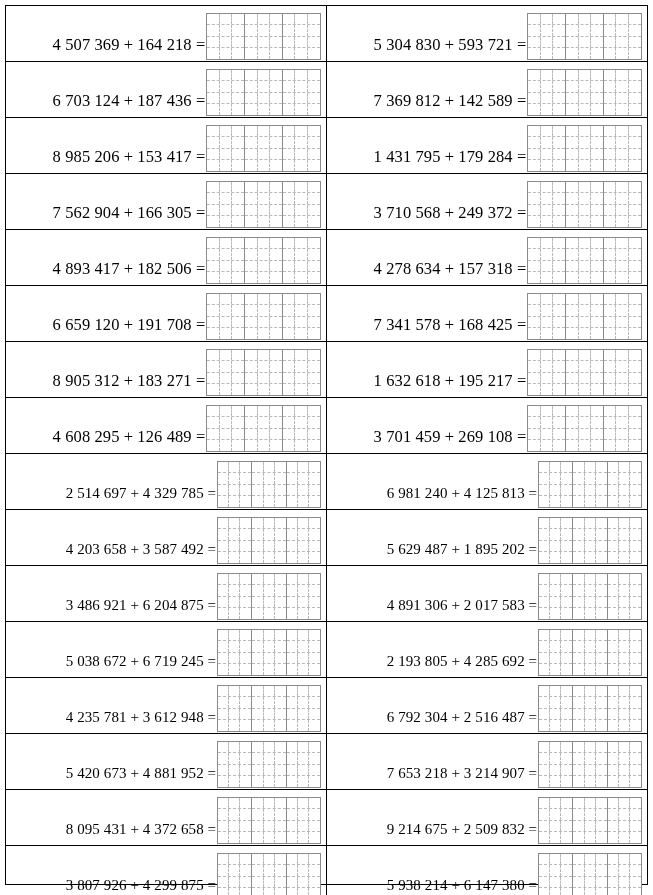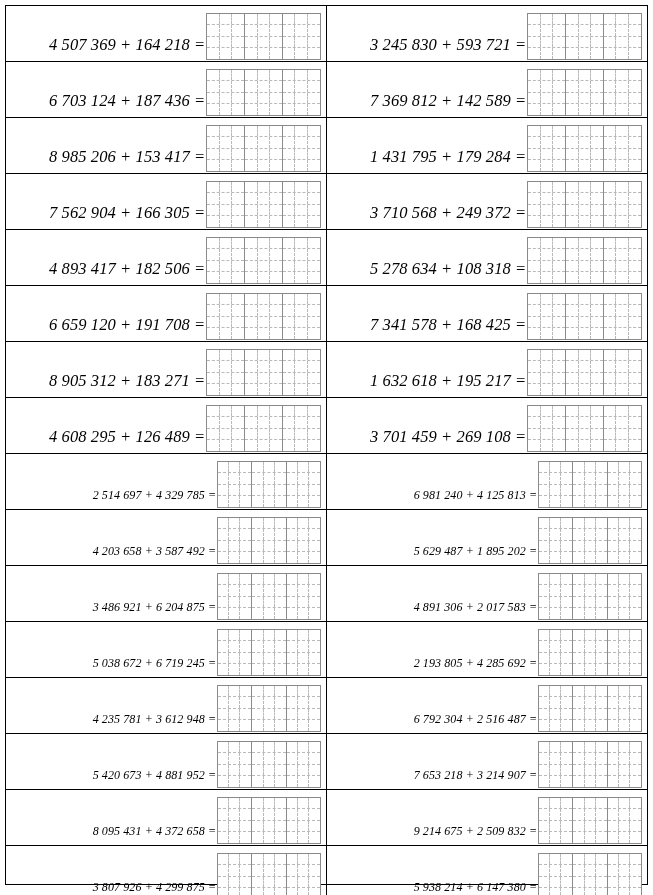--- a/index.html
+++ b/index.html
@@ -55,21 +55,20 @@
   }
 
   .expr {
     font-size: 16.5px;
     line-height: 1;
     white-space: nowrap;
     letter-spacing: 0.1px;
     padding-bottom: 8px;
     padding-right: 1px;
     flex: 0 0 auto;
-    font-style: italic;
   }
 
   
   .grid {
     flex: 0 0 auto;
     border: 1.1px solid #8a8a8a;
     background: #ffffff;
     display: flex;
     flex-direction: row;
     margin-bottom: 1px;
@@ -88,21 +87,21 @@
   .grid .grow:last-child { border-bottom: none; }
   .grid .gcell {
     width: 12.3px;
     height: 10.6px;
     border-right: 1px dashed #b9b9b9;
     box-sizing: border-box;
   }
   .grid .gcell:last-child { border-right: none; }
 
   
-  .cell.wide .expr { font-size: 12px; }
+  .cell.wide .expr { font-size: 15px; }
   .cell.wide .grid .gcell { width: 11.1px; }
 </style>
 </head>
 <body>
 
 <div id="worksheet">
   <table class="sheet">
     <tbody id="rows-body">
         <tr>
           <td class="cell left">
@@ -173,21 +172,21 @@
                     <div class="gcell"></div>
                     <div class="gcell"></div>
                     <div class="gcell"></div>
                   </div>
                 </div>
               </div>
             </div>
           </td>
           <td class="cell right">
             <div class="problem">
-              <span class="expr">3 245 830 + 593 721 =</span>
+              <span class="expr">5 304 830 + 593 721 =</span>
               <div class="grid">
                 <div class="group">
                   <div class="grow">
                     <div class="gcell"></div>
                     <div class="gcell"></div>
                     <div class="gcell"></div>
                   </div>
                   <div class="grow">
                     <div class="gcell"></div>
                     <div class="gcell"></div>
@@ -765,21 +764,21 @@
                     <div class="gcell"></div>
                     <div class="gcell"></div>
                     <div class="gcell"></div>
                   </div>
                 </div>
               </div>
             </div>
           </td>
           <td class="cell right">
             <div class="problem">
-              <span class="expr">5 278 634 + 108 318 =</span>
+              <span class="expr">4 278 634 + 157 318 =</span>
               <div class="grid">
                 <div class="group">
                   <div class="grow">
                     <div class="gcell"></div>
                     <div class="gcell"></div>
                     <div class="gcell"></div>
                   </div>
                   <div class="grow">
                     <div class="gcell"></div>
                     <div class="gcell"></div>

